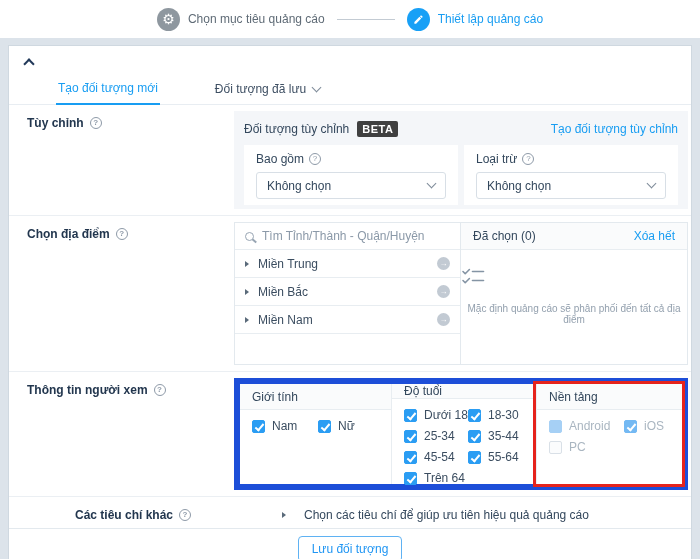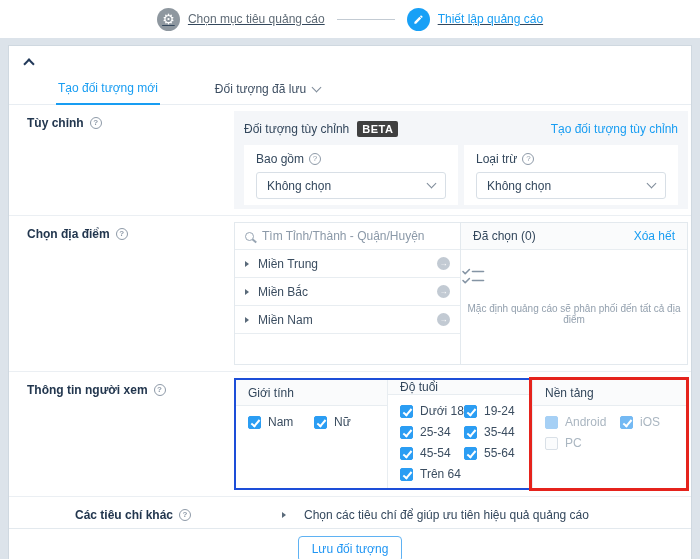--- a/index.html
+++ b/index.html
@@ -5,21 +5,21 @@
   * { margin:0; padding:0; box-sizing:border-box; }
   html,body { width:700px; height:559px; overflow:hidden; }
   body {
     background:#dce3ea;
     font-family:"Liberation Sans","DejaVu Sans",sans-serif;
     font-size:12px; color:#33475c;
   }
 
   
   .topbar { height:38px; background:#fff; display:flex; align-items:center; justify-content:center; }
-  .step { display:flex; align-items:center; gap:8px; cursor:pointer;text-decoration:underline; }
+  .step { display:flex; align-items:center; gap:8px; cursor:pointer; }
   .step-circle { width:23px; height:23px; border-radius:50%; display:flex; align-items:center; justify-content:center; }
   .step-circle.gray { background:#8e979f; }
   .step-circle.blue { background:#18a0f6; }
   .gear-glyph::after { content:"⚙"; color:#fff; font-size:14px; line-height:1; }
   .step-label-done { color:#5f6b76; }
   .step-label-active { color:#189df2; }
   .step-connector { width:58px; height:1px; background:#c3cbd3; margin:0 12px; }
 
   
   .panel { margin:7px 8px 0 8px; background:#fff; border:1px solid #cfd8e0; }
@@ -64,21 +64,21 @@
   .tri-right { width:0; height:0; border-left:4px solid #5a6a7a; border-top:3.5px solid transparent; border-bottom:3.5px solid transparent; margin-right:9px; flex:none; }
   .loc-row .loc-name { flex:1; color:#3b4d60; }
   .circ-add { width:13px; height:13px; border-radius:50%; background:#c2cad3; display:flex; align-items:center; justify-content:center; cursor:pointer; flex:none; }
   .circ-add::after { content:"→"; color:#fff; font-size:8px; line-height:1; }
   .loc-right { width:50%; display:flex; flex-direction:column; }
   .sel-head { display:flex; align-items:center; justify-content:space-between; padding:0 12px; height:27px; border-bottom:1px solid #e8edf1; background:#fafbfc; }
   .sel-body { flex:1; display:flex; flex-direction:column; align-items:flex-start; padding-top:16px;gap:8px; }
   .sel-caption { margin-top:9px; font-size:10px; color:#93a0ae; text-align:center; padding:0 6px; }
 
   
-  .aud-box { display:flex; border:2px solid #1d4ed8; height:112px;text-align:center; }
+  .aud-box { display:flex; border:6px solid #1d4ed8; height:112px;text-align:center; }
   .aud-col { display:flex; flex-direction:column; border-right:1px solid #e8edf1; }
   .aud-col:last-child { border-right:none; }
   .col-gender { width:152px; } .col-age { width:145px; } .col-platform { flex:1; position:relative; }
   .aud-head { height:26px; display:flex; align-items:center; padding:0 12px; border-bottom:1px solid #e8edf1; background:#fafbfc; color:#33475c; }
   .aud-body { padding:9px 12px; display:grid; row-gap:7px; align-content:start; }
   .grid-2a { grid-template-columns:66px auto; }
   .grid-2b { grid-template-columns:64px auto; }
   .grid-2c { grid-template-columns:75px auto; }
   .cb-item { display:flex; align-items:center; gap:7px; cursor:pointer; color:#3b4d60; }
   .cb { width:13px; height:13px; border:1px solid #c6cfd8; border-radius:2px; background:#fff; position:relative; flex:none; }
@@ -248,21 +248,21 @@
 
         <div class="aud-col col-age">
           <div class="aud-head">Độ tuổi</div>
           <div class="aud-body grid-2b">
             <div class="cb-item">
               <span class="cb on"></span>
               <span class="cb-label">Dưới 18</span>
             </div>
             <div class="cb-item">
               <span class="cb on"></span>
-              <span class="cb-label">19-24</span>
+              <span class="cb-label">18-30</span>
             </div>
             <div class="cb-item">
               <span class="cb on"></span>
               <span class="cb-label">25-34</span>
             </div>
             <div class="cb-item">
               <span class="cb on"></span>
               <span class="cb-label">35-44</span>
             </div>
             <div class="cb-item">

